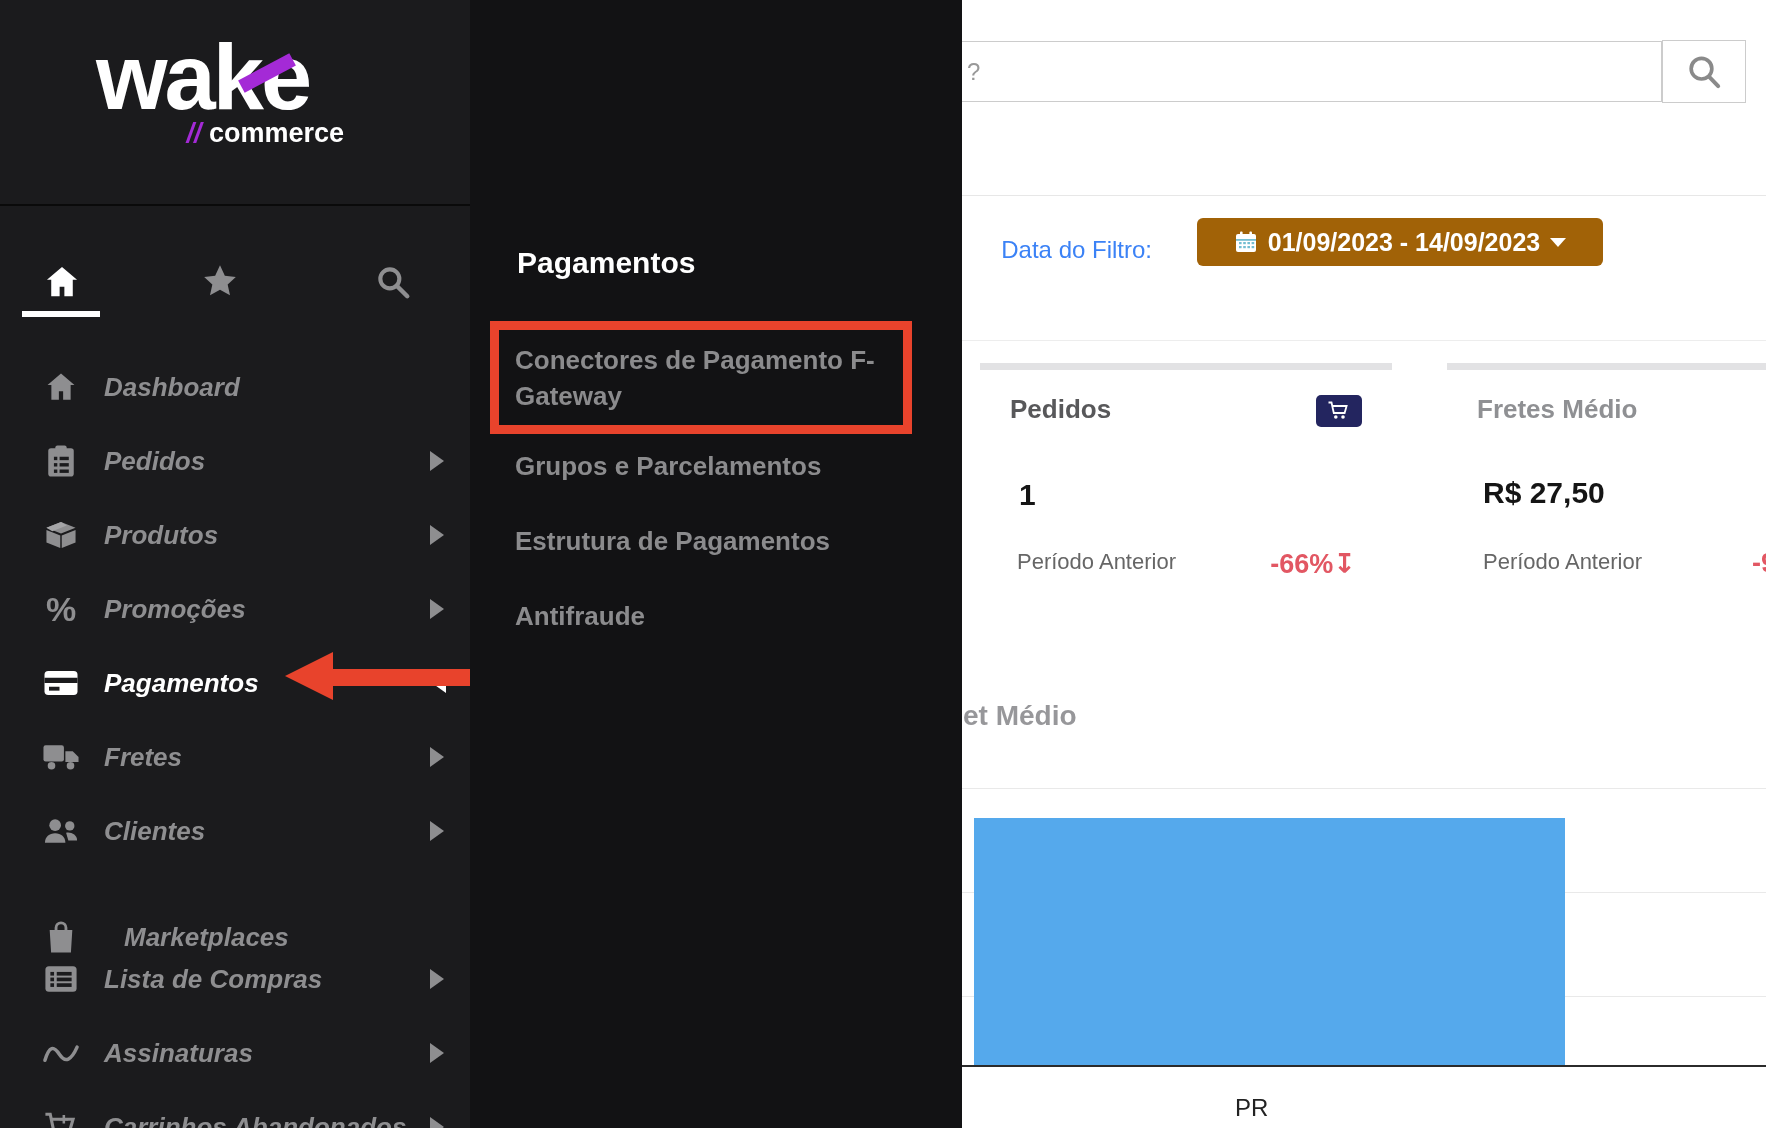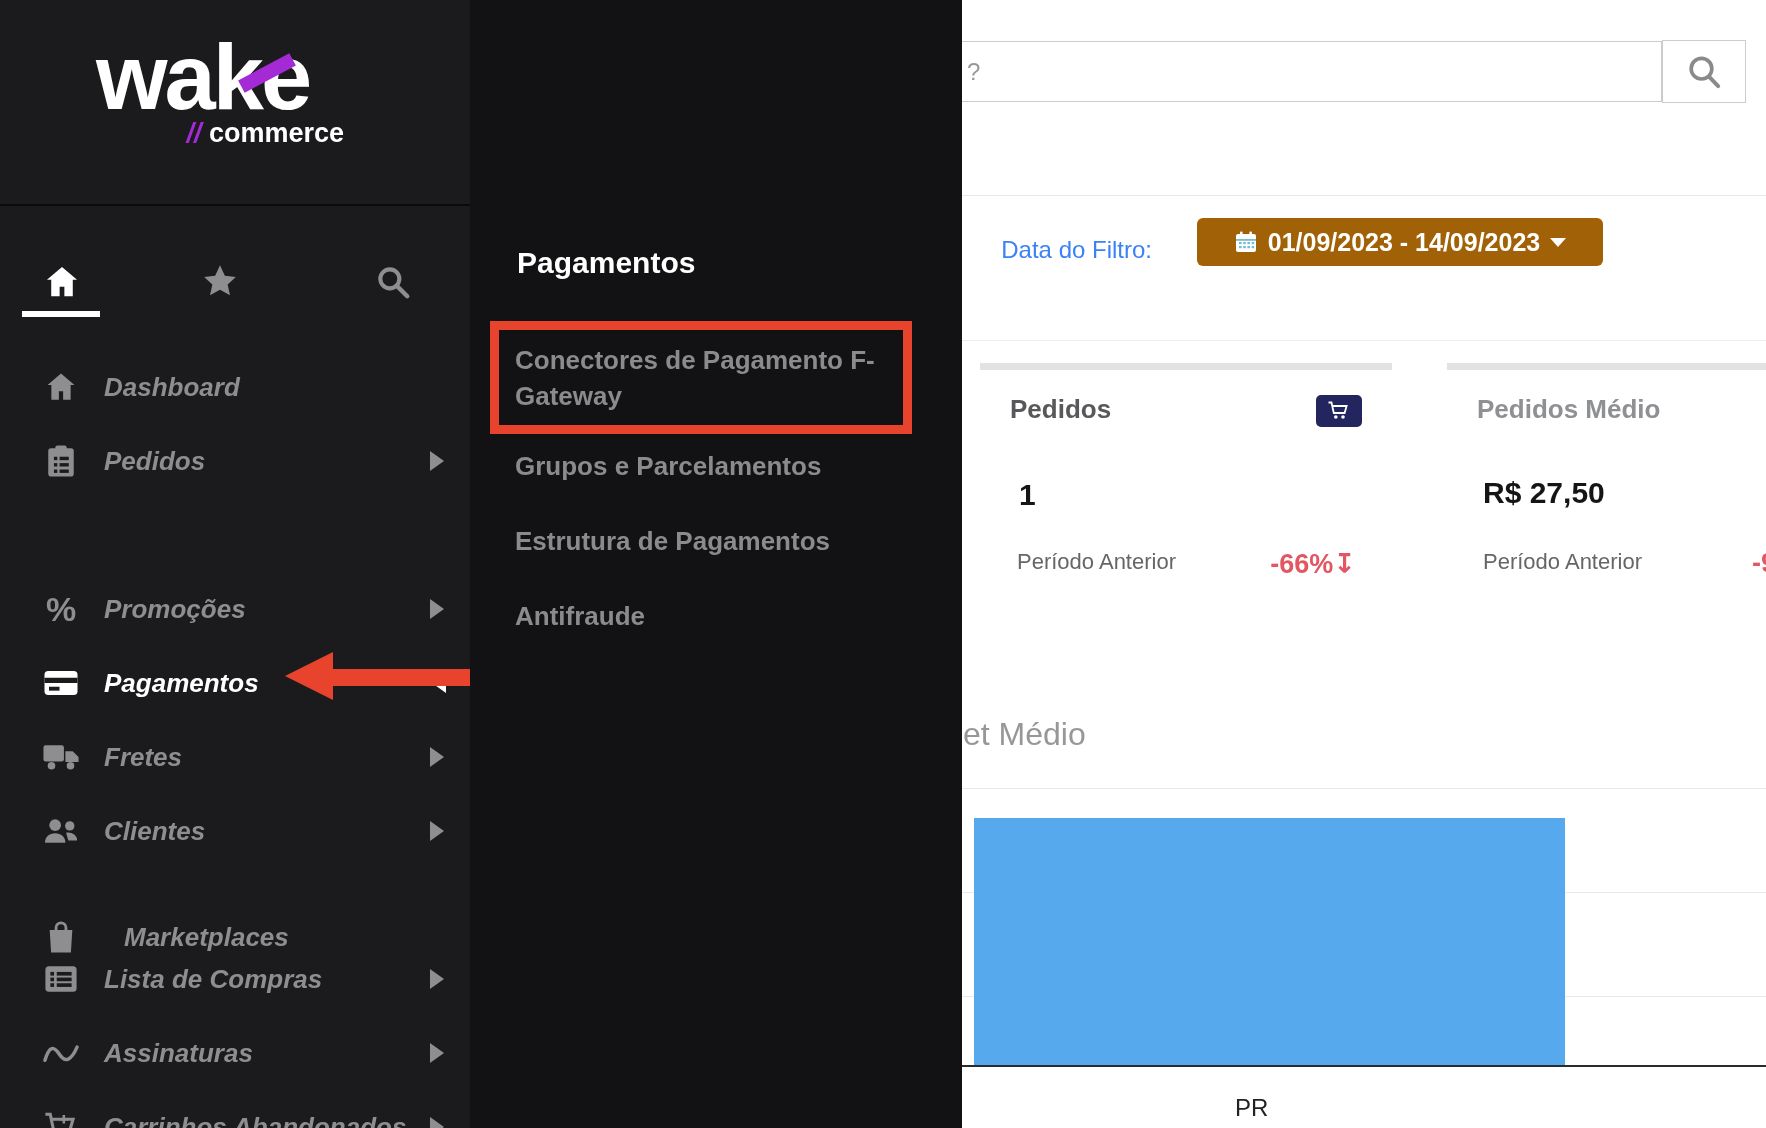--- a/index.html
+++ b/index.html
@@ -44,21 +44,21 @@
   #filter-btn .txt{font-size:25px;font-weight:bold;}
   #filter-btn .caret{width:0;height:0;border-left:8px solid transparent;border-right:8px solid transparent;border-top:9px solid #fff;}
 
   .cardbar{top:363px;height:7px;background:#e2e2e4;z-index:1;}
   .card-title{top:394px;font-size:26px;font-weight:bold;z-index:1;}
   .card-value{font-size:30px;font-weight:bold;color:#151515;z-index:1;}
   .period{top:549px;font-size:22px;color:#666;z-index:1;}
   .delta{top:548px;font-size:27px;font-weight:bold;color:#e25763;z-index:1;white-space:nowrap;}
   #cart-badge{left:1316px;top:395px;width:46px;height:32px;background:#23255f;border-radius:5px;display:flex;align-items:center;justify-content:center;z-index:1;}
 
-  #chart-tab{left:963px;top:716px;font-size:32px;font-weight:normal;color:#97979a;z-index:1;white-space:nowrap;}
+  #chart-tab{left:963px;top:700px;font-size:28px;font-weight:bold;color:#97979a;z-index:1;white-space:nowrap;}
   .gridline{left:962px;width:804px;height:1px;background:#e9e9e9;z-index:1;}
   #bar-pr{left:974px;top:818px;width:591px;height:248px;background:#55a9ec;z-index:1;}
   #x-axis{left:470px;top:1065px;width:1296px;height:2px;background:#2b2b2b;z-index:2;}
   #pr-label{left:1235px;top:1094px;font-size:24px;color:#222;z-index:2;}
 
   
   #arrow-head{left:285px;top:652px;width:0;height:0;border-top:24px solid transparent;border-bottom:24px solid transparent;border-right:48px solid #e8432c;z-index:10;}
   #arrow-shaft{left:330px;top:669px;width:140px;height:17px;background:#e8432c;z-index:10;}
 </style>
 </head>
@@ -111,20 +111,32 @@
             <rect x="5" y="13.5" width="2.4" height="2.4" fill="#1b1b1d"></rect>
             <rect x="9" y="13.5" width="6.5" height="2.4" fill="#1b1b1d"></rect>
             <rect x="5" y="18" width="2.4" height="2.4" fill="#1b1b1d"></rect>
             <rect x="9" y="18" width="6.5" height="2.4" fill="#1b1b1d"></rect>
           </svg>
         </span>
       <span class="lbl">Pedidos</span>
       <span class="chev"></span>
     </div>
 
+    <div class="abs nav-row" style="top:498px;">
+      <span class="ic">
+          <svg width="36" height="32" viewBox="0 0 24 22">
+            <path d="M2 6l10-4 10 4-10 4z" fill="#8e8e90"></path>
+            <path d="M2 7.5l9.5 3.8V20L2 16.2z" fill="#8e8e90"></path>
+            <path d="M22 7.5l-9.5 3.8V20l9.5-3.8z" fill="#8e8e90"></path>
+            <path d="M2 6l4 2.5 10-4L12 2z" fill="#a5a5a7"></path>
+          </svg>
+        </span>
+      <span class="lbl">Produtos</span>
+      <span class="chev"></span>
+    </div>
 
     <div class="abs nav-row" style="top:572px;">
       <span class="ic pct">%</span>
       <span class="lbl">Promoções</span>
       <span class="chev"></span>
     </div>
 
     <div class="abs nav-row active" style="top:646px;">
       <span class="ic">
           <svg width="36" height="30" viewBox="0 0 24 20">
@@ -266,21 +278,21 @@
     <svg width="24" height="20" viewBox="0 0 24 20">
         <path d="M1.5 1.5h3l2.3 10.5h10.8l2-7H6" fill="none" stroke="#fff" stroke-width="1.8"></path>
         <circle cx="8.8" cy="16" r="1.8" fill="#fff"></circle>
         <circle cx="16" cy="16" r="1.8" fill="#fff"></circle>
       </svg>
   </div>
   <div class="abs card-value" style="left:1019px;top:478px;">1</div>
   <div class="abs period" style="left:1017px;">Período Anterior</div>
   <div class="abs delta" style="left:1230px;width:126px;text-align:right;">-66%↧</div>
 
-  <div class="abs card-title" style="left:1477px;color:#8f9093;">Pedidos Médio</div>
+  <div class="abs card-title" style="left:1477px;color:#8f9093;">Fretes Médio</div>
   <div class="abs card-value" style="left:1483px;top:476px;">R$ 27,50</div>
   <div class="abs period" style="left:1483px;">Período Anterior</div>
   <div class="abs delta" style="left:1752px;">-9</div>
 
   <div id="chart-tab" class="abs">et Médio</div>
   <div class="abs gridline" style="top:788px;"></div>
   <div class="abs gridline" style="top:892px;"></div>
   <div class="abs gridline" style="top:996px;"></div>
   <div id="bar-pr" class="abs"></div>
   <div id="x-axis" class="abs"></div>

